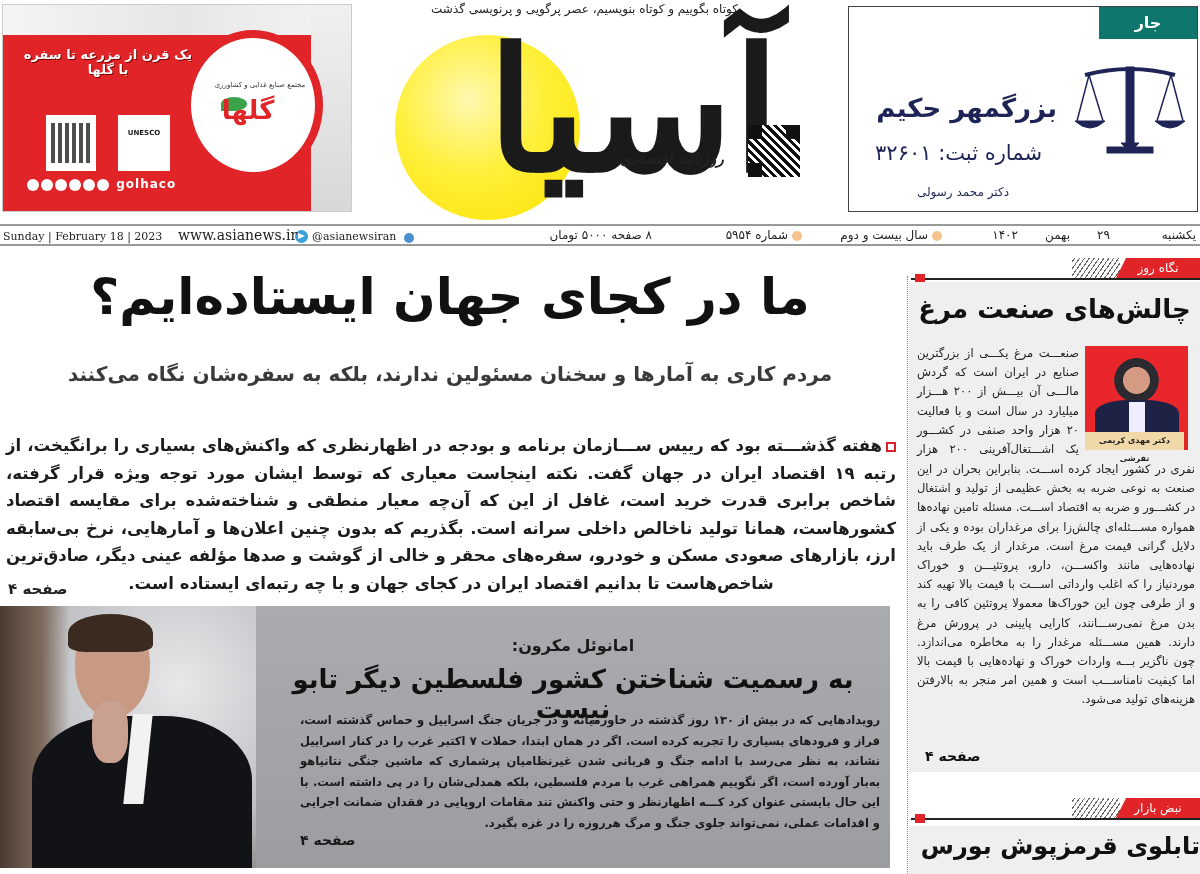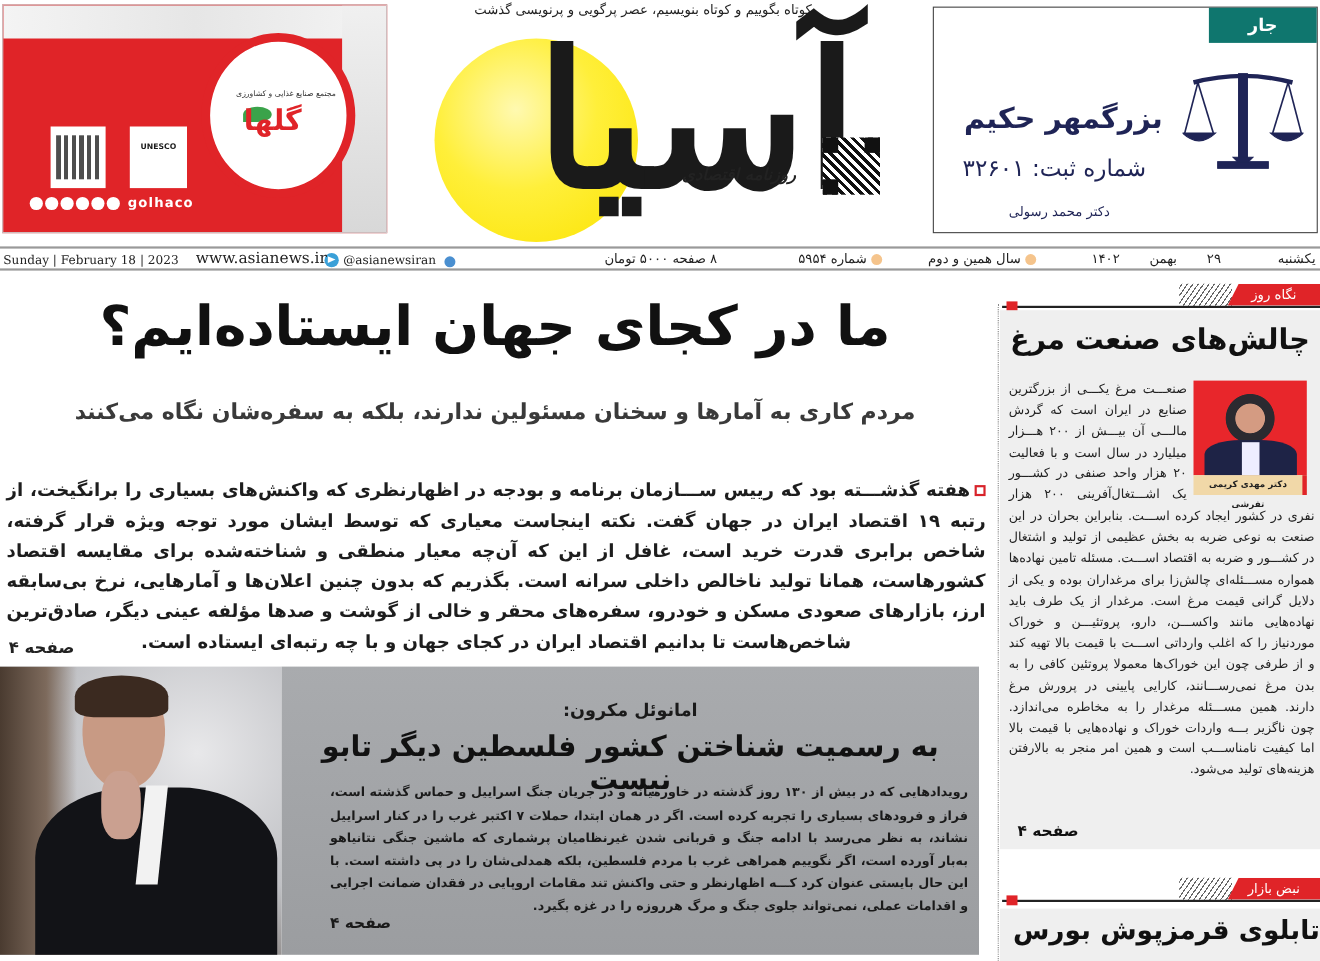--- a/index.html
+++ b/index.html
@@ -90,20 +90,21 @@
   .nega-page { position:absolute; left: 18px; top: 490px; font-size: 14px; font-weight: bold; color: #111; direction: rtl; }
   .bazar-box { position:absolute; left: 2px; top: 568px; width: 291px; height: 60px; background: #efefef; }
   .bazar-title { position:absolute; left: 2px; top: 574px; width: 291px; font-size: 24px; font-weight: bold; color: #111; direction: rtl; text-align: right; }
 </style>
 </head>
 <body>
 
 <div class="abs ad-left">
   <div class="herbs"></div>
   <div class="herbs-r"></div>
+  <div class="slogan">یک قرن از مزرعه تا سفره با گلها</div>
   <div class="circle"></div>
   <div class="brand-sub">مجتمع صنایع غذایی و کشاورزی</div>
   <div class="leaf"></div>
   <div class="brand">گلها</div>
   <div class="qr"></div>
   <div class="unesco">UNESCO</div>
   <div class="social">
     <span class="ic"></span><span class="ic"></span><span class="ic"></span><span class="ic"></span><span class="ic"></span><span class="ic"></span>
     <span>golhaco</span>
   </div>
@@ -135,21 +136,21 @@
   <div class="t3">شماره ثبت: ۳۲۶۰۱</div>
   <div class="t4">دکتر محمد رسولی</div>
 </div>
 
 <div class="abs datebar">
   <span class="item" style="right:4px">یکشنبه</span>
   <span class="item" style="right:90px">۲۹</span>
   <span class="item" style="right:130px">بهمن</span>
   <span class="item" style="right:182px">۱۴۰۲</span>
   <span class="item" style="right:258px"><span class="dot"></span></span>
-  <span class="item rtl" style="right:272px">سال همین و دوم</span>
+  <span class="item rtl" style="right:272px">سال بیست و دوم</span>
   <span class="item" style="right:398px"><span class="dot"></span></span>
   <span class="item rtl" style="right:412px">شماره ۵۹۵۴</span>
   <span class="item rtl" style="right:548px">۸ صفحه ۵۰۰۰ تومان</span>
   <span class="item" style="left:404px; top:4px"><span class="verified-icon"></span></span>
   <span class="item en" style="left:312px; top:4px">@asianewsiran</span>
   <span class="item" style="left:295px; top:3px"><span class="tg-icon"></span></span>
   <span class="item url" style="left:178px">www.asianews.ir</span>
   <span class="item en" style="left:3px; top:4px">Sunday | February 18 | 2023</span>
 </div>
 

